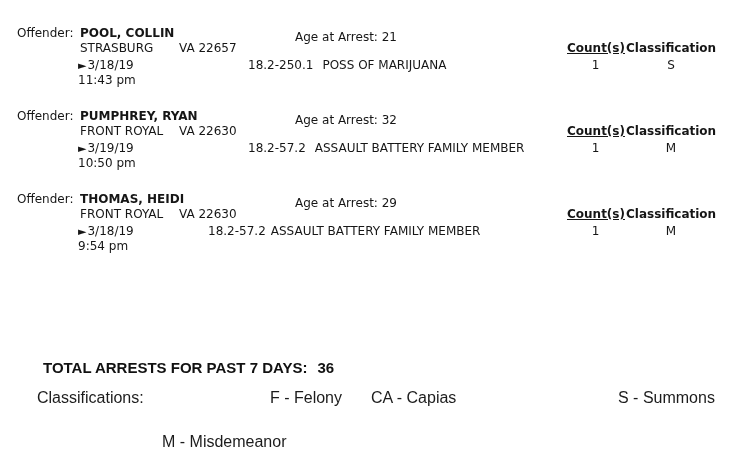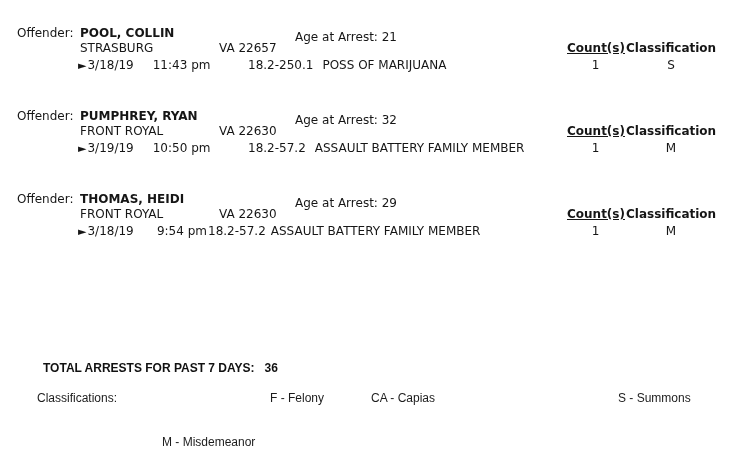--- a/index.html
+++ b/index.html
@@ -16,44 +16,44 @@
   }
   .record{position:absolute;left:0;width:735px;height:60px;}
   .rec-1{top:26px;}
   .rec-2{top:109px;}
   .rec-3{top:192px;}
   .record .fld{position:absolute;white-space:nowrap;}
   .offender-lbl{left:17px;top:0;}
   .offender-name{left:80px;top:0;font-weight:bold;}
   .age-line{left:295px;top:4px;}
   .city{left:80px;top:15px;}
-  .statezip{left:179px;top:15px;margin-left:40px;}
+  .statezip{left:179px;top:15px;}
   .counts-hdr{left:567px;top:15px;font-weight:bold;text-decoration:underline;}
   .class-hdr{left:626px;top:15px;font-weight:bold;}
-  .dtline{left:78px;top:32px;width:129px;display:flex;justify-content:space-between;}
+  .dtline{left:78px;top:32px;width:129px;display:flex;justify-content:space-between;flex-direction:column;}
   .dtleft{white-space:nowrap;}
   .arrow{font-size:11px;letter-spacing:1px;}
-  .time{white-space:nowrap;margin-left:19px;}
+  .time{white-space:nowrap;}
   .charge{left:248px;top:32px;}
   .rec-3 .charge{left:208px;}
   .charge .desc{margin-left:9px;margin-top:19px;}
   .rec-3 .charge .desc{margin-left:5px;}
   .counts-val{left:567px;top:32px;width:57px;text-align:center;}
   .class-val{left:626px;top:32px;width:90px;text-align:center;}
 
   .total-line{
     position:absolute;left:43px;top:361px;white-space:nowrap;
     font-family:"Liberation Sans",sans-serif;
-    font-size:12px;font-weight:bold;color:#111;
+    font-size:15px;font-weight:bold;color:#111;
   }
   .total-line .tval{margin-left:10px;}
   .legend{
     position:absolute;left:0;top:391px;width:735px;height:18px;
     font-family:"Liberation Sans",sans-serif;
-    font-size:12px;color:#1c1c1c;
+    font-size:16px;color:#1c1c1c;
   }
   .legend span{position:absolute;white-space:nowrap;}
   .leg-label{left:37px;}
   .leg-0{left:162px;margin-top:44px;}
   .leg-1{left:270px;}
   .leg-2{left:353px;margin-left:18px;}
   .leg-3{left:447px;}
   .leg-4{left:618px;}
 </style>
 </head>

